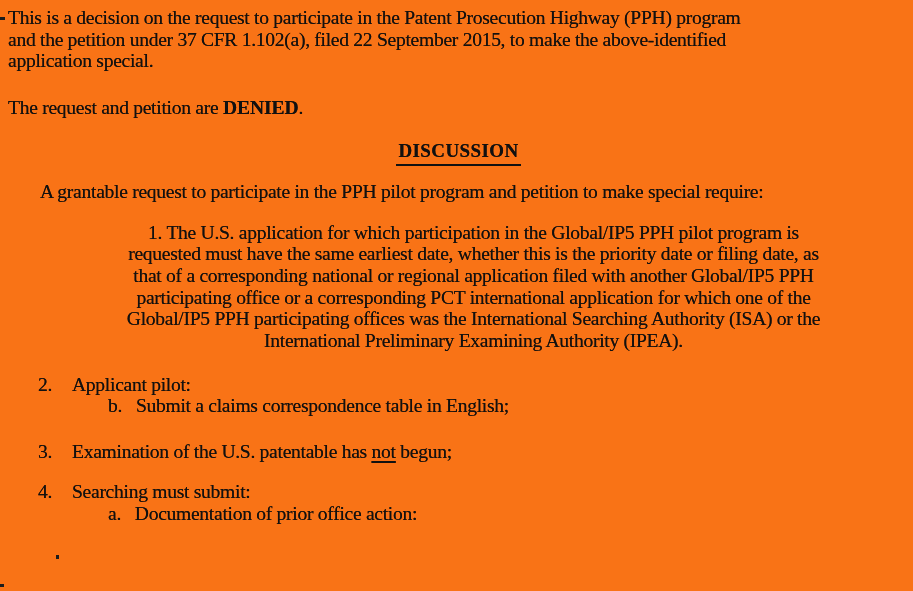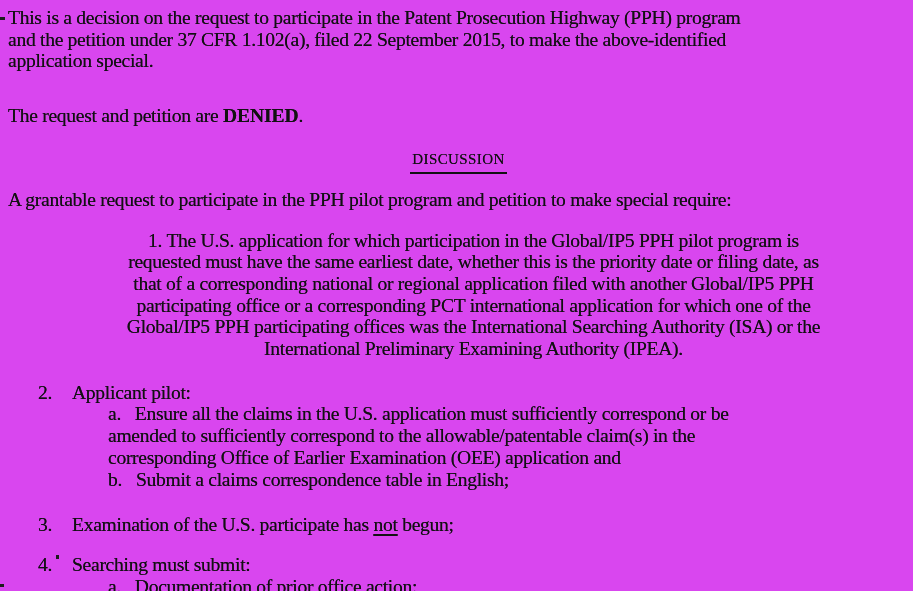--- a/index.html
+++ b/index.html
@@ -11,49 +11,49 @@
     width: 913px;
     height: 591px;
     overflow: hidden;
   }
   .page {
     position: relative;
     box-sizing: border-box;
     width: 913px;
     height: 591px;
     padding: 7px 4px 0 8px;
-    background: #d946ef;
+    background: #f97316;
     color: #111111;
     font-family: "Liberation Serif", "DejaVu Serif", serif;
     font-size: 19.6px;
     line-height: 21.7px;
     letter-spacing: -0.3px;
     text-shadow: 0 0 0.5px rgba(0,0,0,0.7);
     overflow: hidden;
   }
   .pre { white-space: pre; }
   p, div, h2 { margin: 0; padding: 0; }
 
   .intro        { margin-top: 0; }
-  .denied-line  { margin-top: 33px; }
+  .denied-line  { margin-top: 25px; }
   .denied-line strong { font-weight: bold; letter-spacing: -0.1px; }
   .heading {
     margin-top: 20px;
     text-align: center;
-    font-size: 15px;
+    font-size: 19px;
     line-height: 24px;
-    font-weight: normal;
+    font-weight: bold;
   }
   .heading .hd {
     display: inline-block;
     border-bottom: 2.6px solid #111;
     padding: 0 2px 1px 2px;
     letter-spacing: 0.4px;
   }
-  .req-intro { margin-top: 15px; }
+  .req-intro { margin-top: 15px; margin-left: 32px; }
   .item1     { margin-top: 19px; margin-left: 30px; text-align: center; }
 
   .numrow { display: flex; margin-left: 30px; }
   .numrow .marker { flex: 0 0 34px; width: 34px; }
   .numrow .numtext { flex: 1 1 auto; }
   .r2 { margin-top: 22px; }
   .r3 { margin-top: 24px; }
   .r4 { margin-top: 18px; }
   .sub { margin-left: 100px; white-space: pre; }
 
@@ -83,28 +83,25 @@
 requested must have the same earliest date, whether this is the priority date or filing date, as
 that of a corresponding national or regional application filed with another Global/IP5 PPH
 participating office or a corresponding PCT international application for which one of the
 Global/IP5 PPH participating offices was the International Searching Authority (ISA) or the
 International Preliminary Examining Authority (IPEA).</div>
 
   <div class="numrow r2">
     <span class="marker">2.</span>
     <span class="numtext">Applicant pilot:</span>
   </div>
-  <div class="sub">a.   Ensure all the claims in the U.S. application must sufficiently correspond or be
-amended to sufficiently correspond to the allowable/patentable claim(s) in the
-corresponding Office of Earlier Examination (OEE) application and</div>
   <div class="sub">b.   Submit a claims correspondence table in English;</div>
 
   <div class="numrow r3">
     <span class="marker">3.</span>
-    <span class="numtext"><span>Examination of the U.S. participate has </span><span class="uline">not</span><span> begun;</span></span>
+    <span class="numtext"><span>Examination of the U.S. patentable has </span><span class="uline">not</span><span> begun;</span></span>
   </div>
 
   <div class="numrow r4">
     <span class="marker">4.</span>
     <span class="numtext">Searching must submit:</span>
   </div>
   <div class="sub">a.   Documentation of prior office action:</div>
 
   <div class="speck speck-top-left"></div>
   <div class="speck speck-bottom-left"></div>

